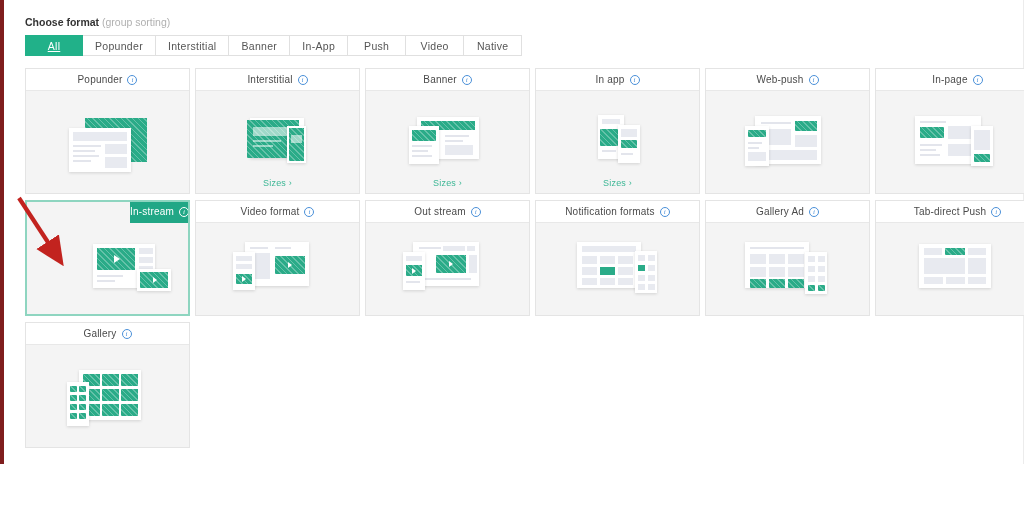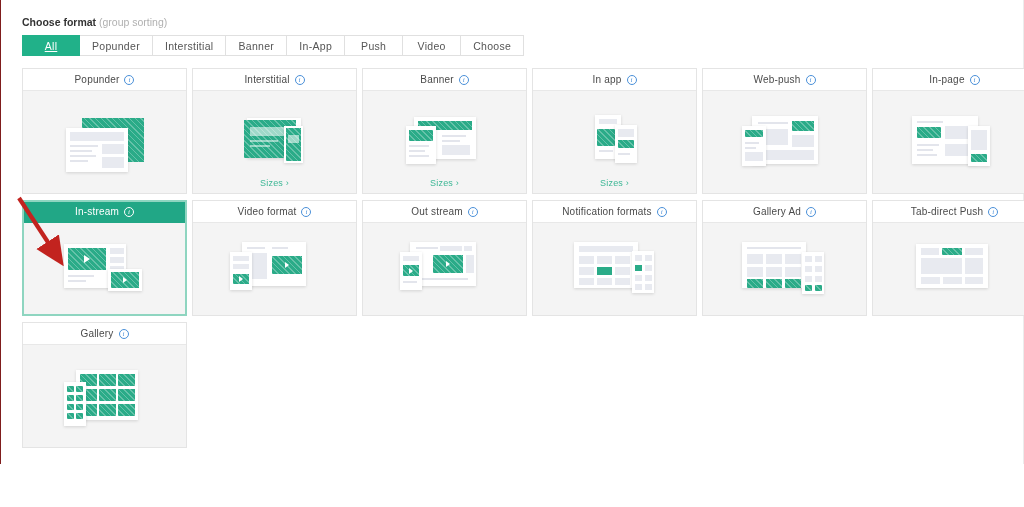--- a/index.html
+++ b/index.html
@@ -18,21 +18,21 @@
     height:43px; background:#f6f6f6;
     border-bottom:1px solid #e6e6e6;
     display:flex; align-items:center;
     padding-left:26px;
   }
   .titlebar .title{ font-size:14.5px; color:#3c3c3c; letter-spacing:.1px; }
 
   
   .panel{
     background:#fff;
-    border-left:1px solid #7f1d1d;
+    border-left:4px solid #7f1d1d;
     border-right:1px solid #ececec;
     height:464px;
     padding:16px 18px 14px 18px;
   }
 
   .chooser-label{
     font-size:10.5px; margin:0 0 7px 3px;
   }
   .chooser-label b{ color:#333; font-weight:bold; }
   .chooser-label span{ color:#b0b0b0; font-weight:normal; }
@@ -78,20 +78,21 @@
     border-bottom:1px solid #e8e8e8;
     display:flex; align-items:center; justify-content:center;
     gap:5px;
     font-size:10px; color:#4a4a4a;
     letter-spacing:.2px;
   }
   .card.selected{
     border-color:#8ed5c0;
     outline:1px solid #8ed5c0;
     outline-offset:-2px;
+    align-items:flex-end;
   }
   .card.selected .card-head{
     background:#21a786; color:#fff; border-bottom-color:#21a786;
   }
   .info{
     width:10px; height:10px; flex:0 0 10px;
     border-radius:50%;
     border:1px solid #4a90d9;
     color:#4a90d9;
     font-size:7px; line-height:8px;
@@ -161,21 +162,21 @@
     </div>
 
     <div class="tabs">
       <div class="tab active">All</div>
       <div class="tab">Popunder</div>
       <div class="tab">Interstitial</div>
       <div class="tab">Banner</div>
       <div class="tab">In-App</div>
       <div class="tab">Push</div>
       <div class="tab">Video</div>
-      <div class="tab">Choose</div>
+      <div class="tab">Native</div>
     </div>
 
     <div class="grid">
 
       <div class="card tall">
         <div class="card-head">
           <span>Popunder</span>
           <span class="info">i</span>
         </div>
         <div class="card-body">

